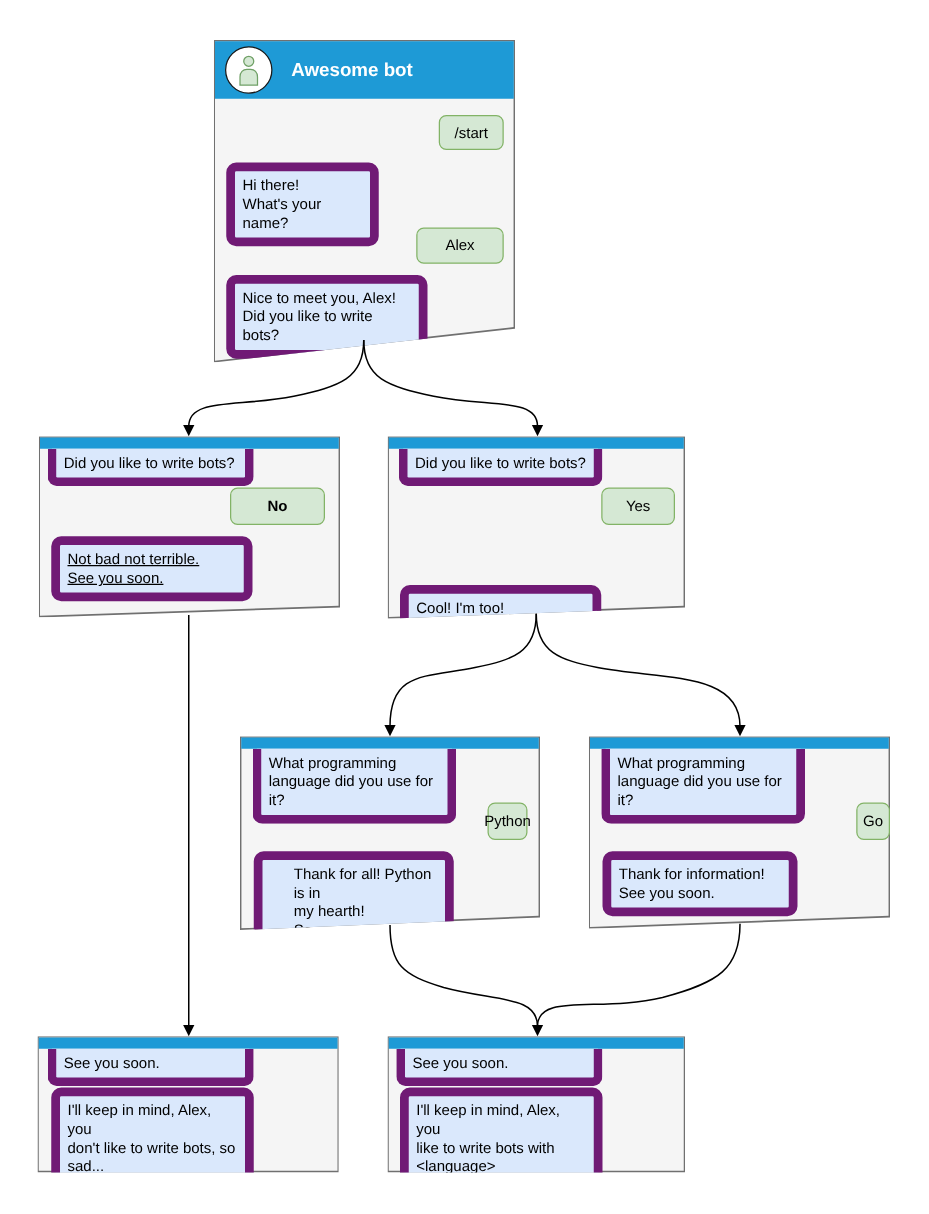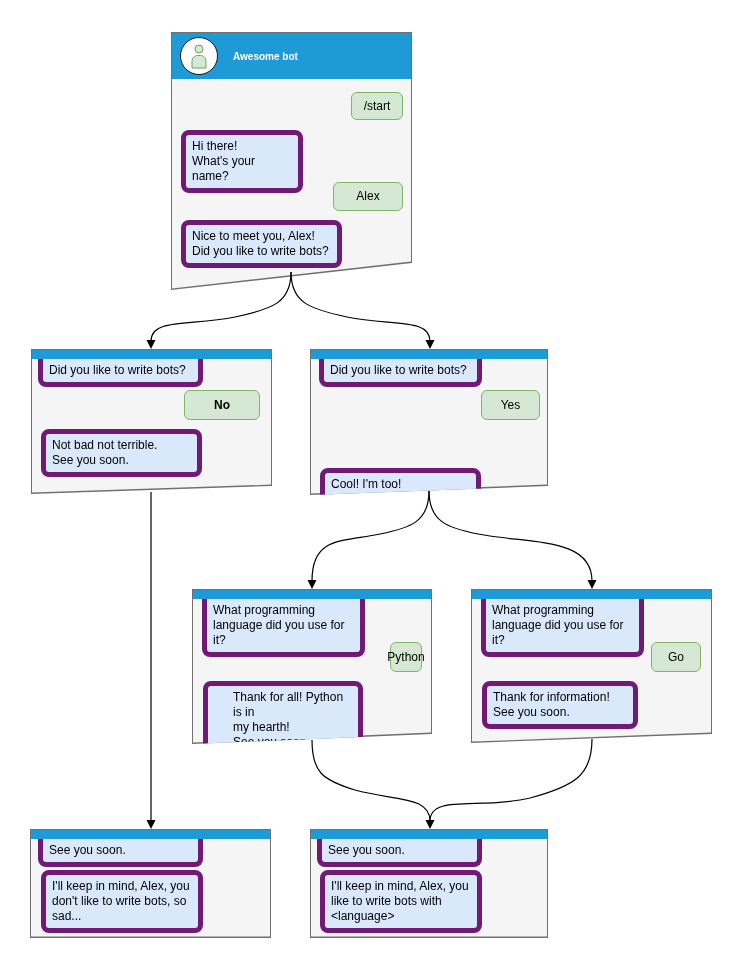--- a/index.html
+++ b/index.html
@@ -22,27 +22,27 @@
 
   .win-header { position:absolute; left:1px; right:1px; top:1px; background:#1E9AD6; z-index:1; }
   .win-header.bar { height:9px; }
   .win-header.big { height:46px; display:flex; align-items:center; }
 
   .avatar {
     box-sizing:border-box; width:38px; height:38px; border-radius:50%;
     background:#ffffff; border:1.5px solid #1a1a1a; margin-left:8px;
     display:flex; align-items:center; justify-content:center; flex:0 0 auto;
   }
-  .win-title { color:#ffffff; font-weight:bold; font-size:10px; margin-left:15px; }
+  .win-title { color:#ffffff; font-weight:bold; font-size:15px; margin-left:15px; }
 
   .bubble {
     position:absolute; box-sizing:border-box; z-index:2;
     font-size:12px; line-height:15px; color:#000000; white-space:pre-line;
   }
-  .bubble.bot  { background:#DAE8FC; border:5px solid #701a75; border-radius:8px; padding:4px 6px; }
+  .bubble.bot  { background:#DAE8FC; border:7px solid #701a75; border-radius:8px; padding:4px 6px; }
   .bubble.user { background:#D5E8D4; border:1px solid #82B366; border-radius:6px;
                  display:flex; align-items:center; justify-content:center; }
   .bubble.clip-top { border-top:none; border-radius:0 0 8px 8px; }
 
   .connectors { position:absolute; inset:0; z-index:4; pointer-events:none; }
   .connectors path.line { fill:none; stroke:#000000; stroke-width:1.2px; }
   .connectors path.head { fill:#000000; stroke:none; }
 </style>
 </head>
 <body>
@@ -89,21 +89,21 @@
     <div class="bubble user" style="right:9px; top:150px; width:70px; height:29px;">Alex</div>
     <div class="bubble bot" style="left:10px; top:188px; width:161px;">Nice to meet you, Alex!
 Did you like to write bots?</div>
   </div>
 
   <div class="win" style="left:31px; top:349px; width:241px; height:145px; --s:8px;">
     <div class="win-fill"></div>
     <div class="win-header bar"></div>
     <div class="bubble bot clip-top" style="left:7px; top:10px; width:165px;">Did you like to write bots?</div>
     <div class="bubble user" style="right:12px; top:41px; width:76px; height:30px;font-weight:bold;">No</div>
-    <div class="bubble bot" style="left:10px; top:80px; width:161px;">Not bad not terrible.
+    <div class="bubble bot" style="left:10px; top:80px; width:161px;text-decoration:underline;">Not bad not terrible.
 See you soon.</div>
   </div>
 
   <div class="win" style="left:310px; top:349px; width:238px; height:146px; --s:9px;">
     <div class="win-fill"></div>
     <div class="win-header bar"></div>
     <div class="bubble bot clip-top" style="left:9px; top:10px; width:163px;">Did you like to write bots?</div>
     <div class="bubble user" style="right:8px; top:41px; width:59px; height:30px;">Yes</div>
     <div class="bubble bot" style="left:10px; top:80px; width:161px;margin-top:39px;">Cool! I'm too!
 What programming
@@ -119,21 +119,21 @@
     <div class="bubble bot" style="left:11px; top:92px; width:160px;padding-left:25px;">Thank for all! Python is in
 my hearth!
 See you soon.</div>
   </div>
 
   <div class="win" style="left:471px; top:589px; width:241px; height:154px; --s:9px;">
     <div class="win-fill"></div>
     <div class="win-header bar"></div>
     <div class="bubble bot clip-top" style="left:10px; top:10px; width:163px;">What programming
 language did you use for it?</div>
-    <div class="bubble user" style="right:11px; top:53px; width:50px; height:30px;">Go</div>
+    <div class="bubble user" style="right:0; top:53px; width:27px; height:30px;">Go</div>
     <div class="bubble bot" style="left:11px; top:92px; width:156px;">Thank for information!
 See you soon.</div>
   </div>
 
   <div class="win" style="left:30px; top:829px; width:241px; height:109px; --s:0px;">
     <div class="win-fill"></div>
     <div class="win-header bar"></div>
     <div class="bubble bot clip-top" style="left:8px; top:10px; width:165px;">See you soon.</div>
     <div class="bubble bot" style="left:11px; top:41px; width:162px;">I'll keep in mind, Alex, you
 don't like to write bots, so

